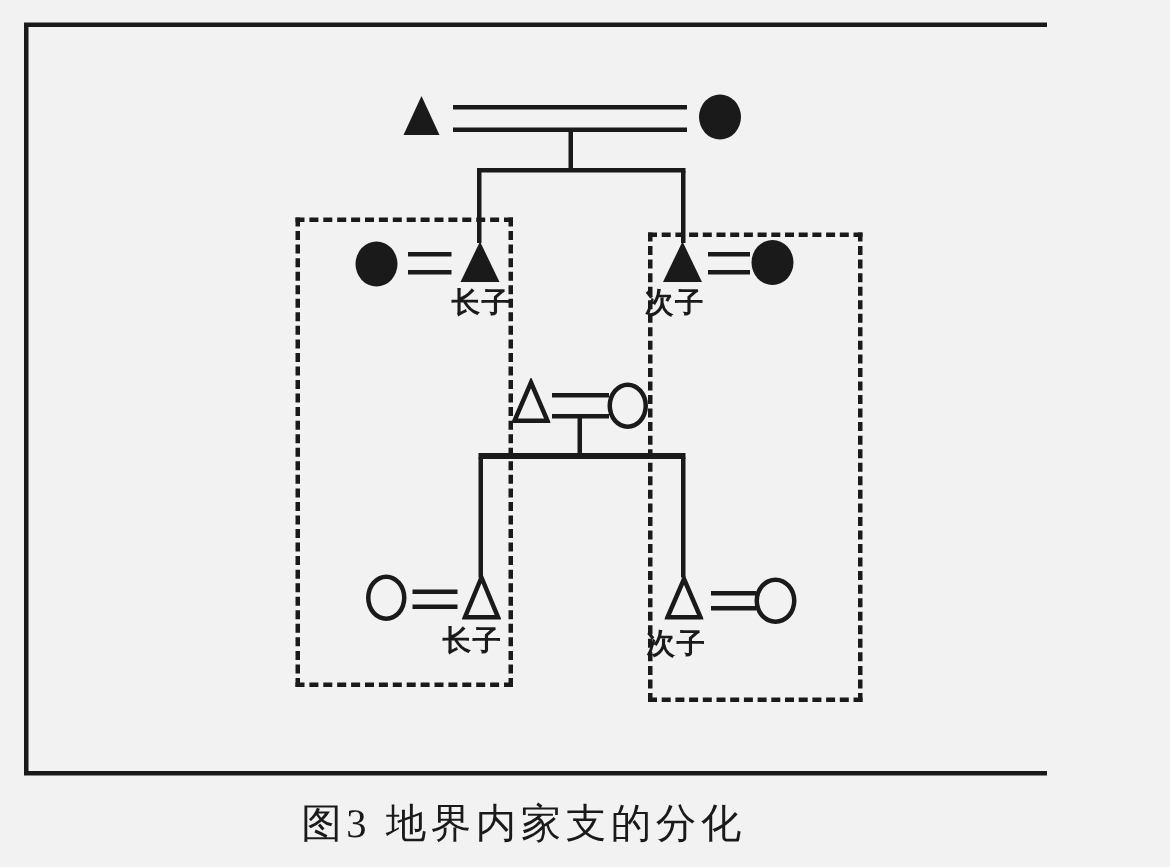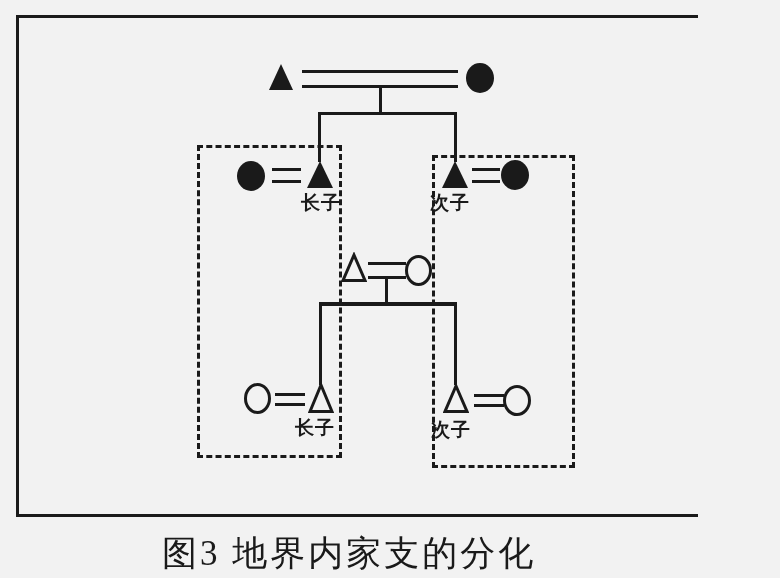--- a/index.html
+++ b/index.html
@@ -34,21 +34,21 @@
   .kin-label{
     position:absolute;
     font-family:"Liberation Sans", sans-serif;
     font-size:19px;font-weight:bold;line-height:1;
     letter-spacing:1px;color:var(--ink);white-space:nowrap;
   }
   .caption{
     position:absolute;left:0;right:0;top:533px;
     text-align:center;
     font-family:"Liberation Serif", serif;
-    font-size:35px;line-height:1.2;letter-spacing:3px;
+    font-size:27px;line-height:1.2;letter-spacing:3px;
     color:var(--ink);white-space:nowrap;
   }
 </style>
 </head>
 <body>
 
 <div class="stage">
 
   <div class="frame"></div>
 

